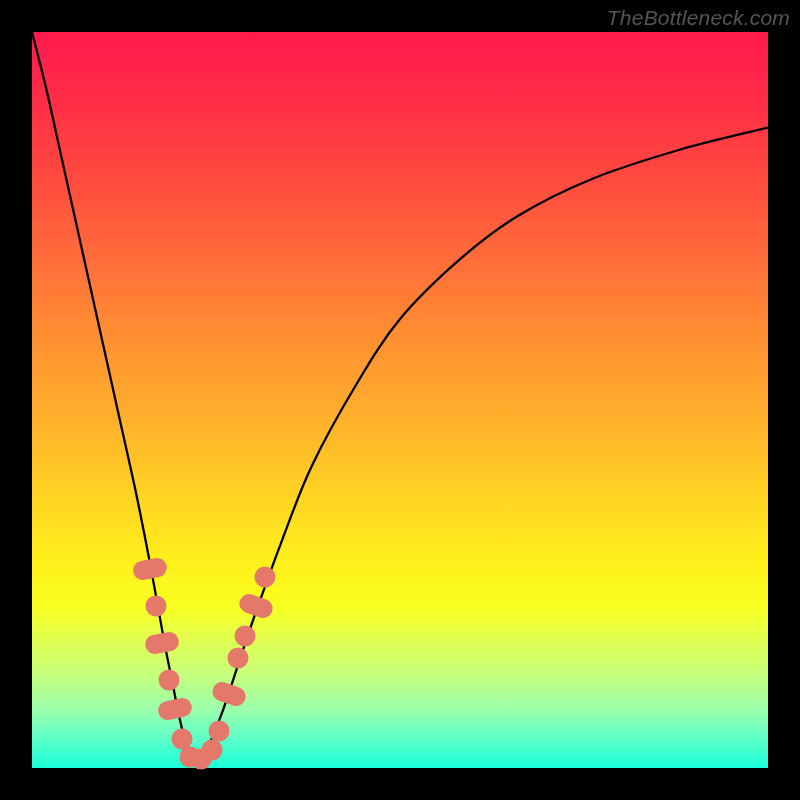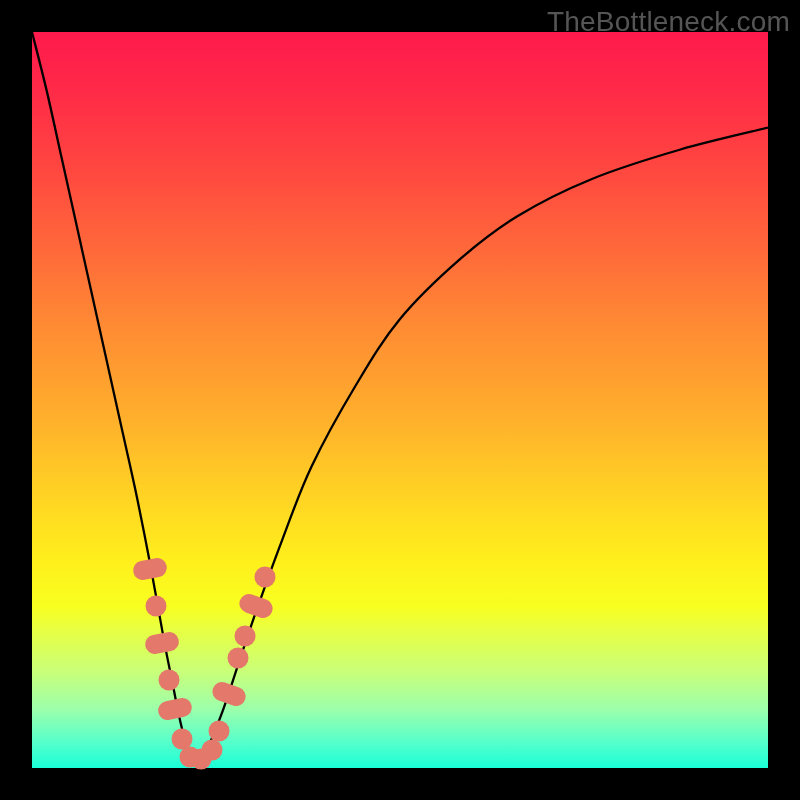--- a/index.html
+++ b/index.html
@@ -24,24 +24,25 @@
         #e4ff4a 82%,
         #c8ff7a 87%,
         #9cffab 92%,
         #5effc8 96%,
         #1affd8 100%);
     }
     .watermark {
       position: absolute;
       top: 6px;
       right: 10px;
-      font-size: 28px;
+      font-size: 21px;
       font-weight: 500;
       color: #555;
       letter-spacing: 0.2px;
+      font-style: italic;
     }
     svg.curve {
       position: absolute;
       left: 0; top: 0;
       width: 100%; height: 100%;
     }
     .curve path { fill: none; stroke: #000; stroke-width: 2.3; }
     .dot {
       position: absolute;
       width: 21px;

